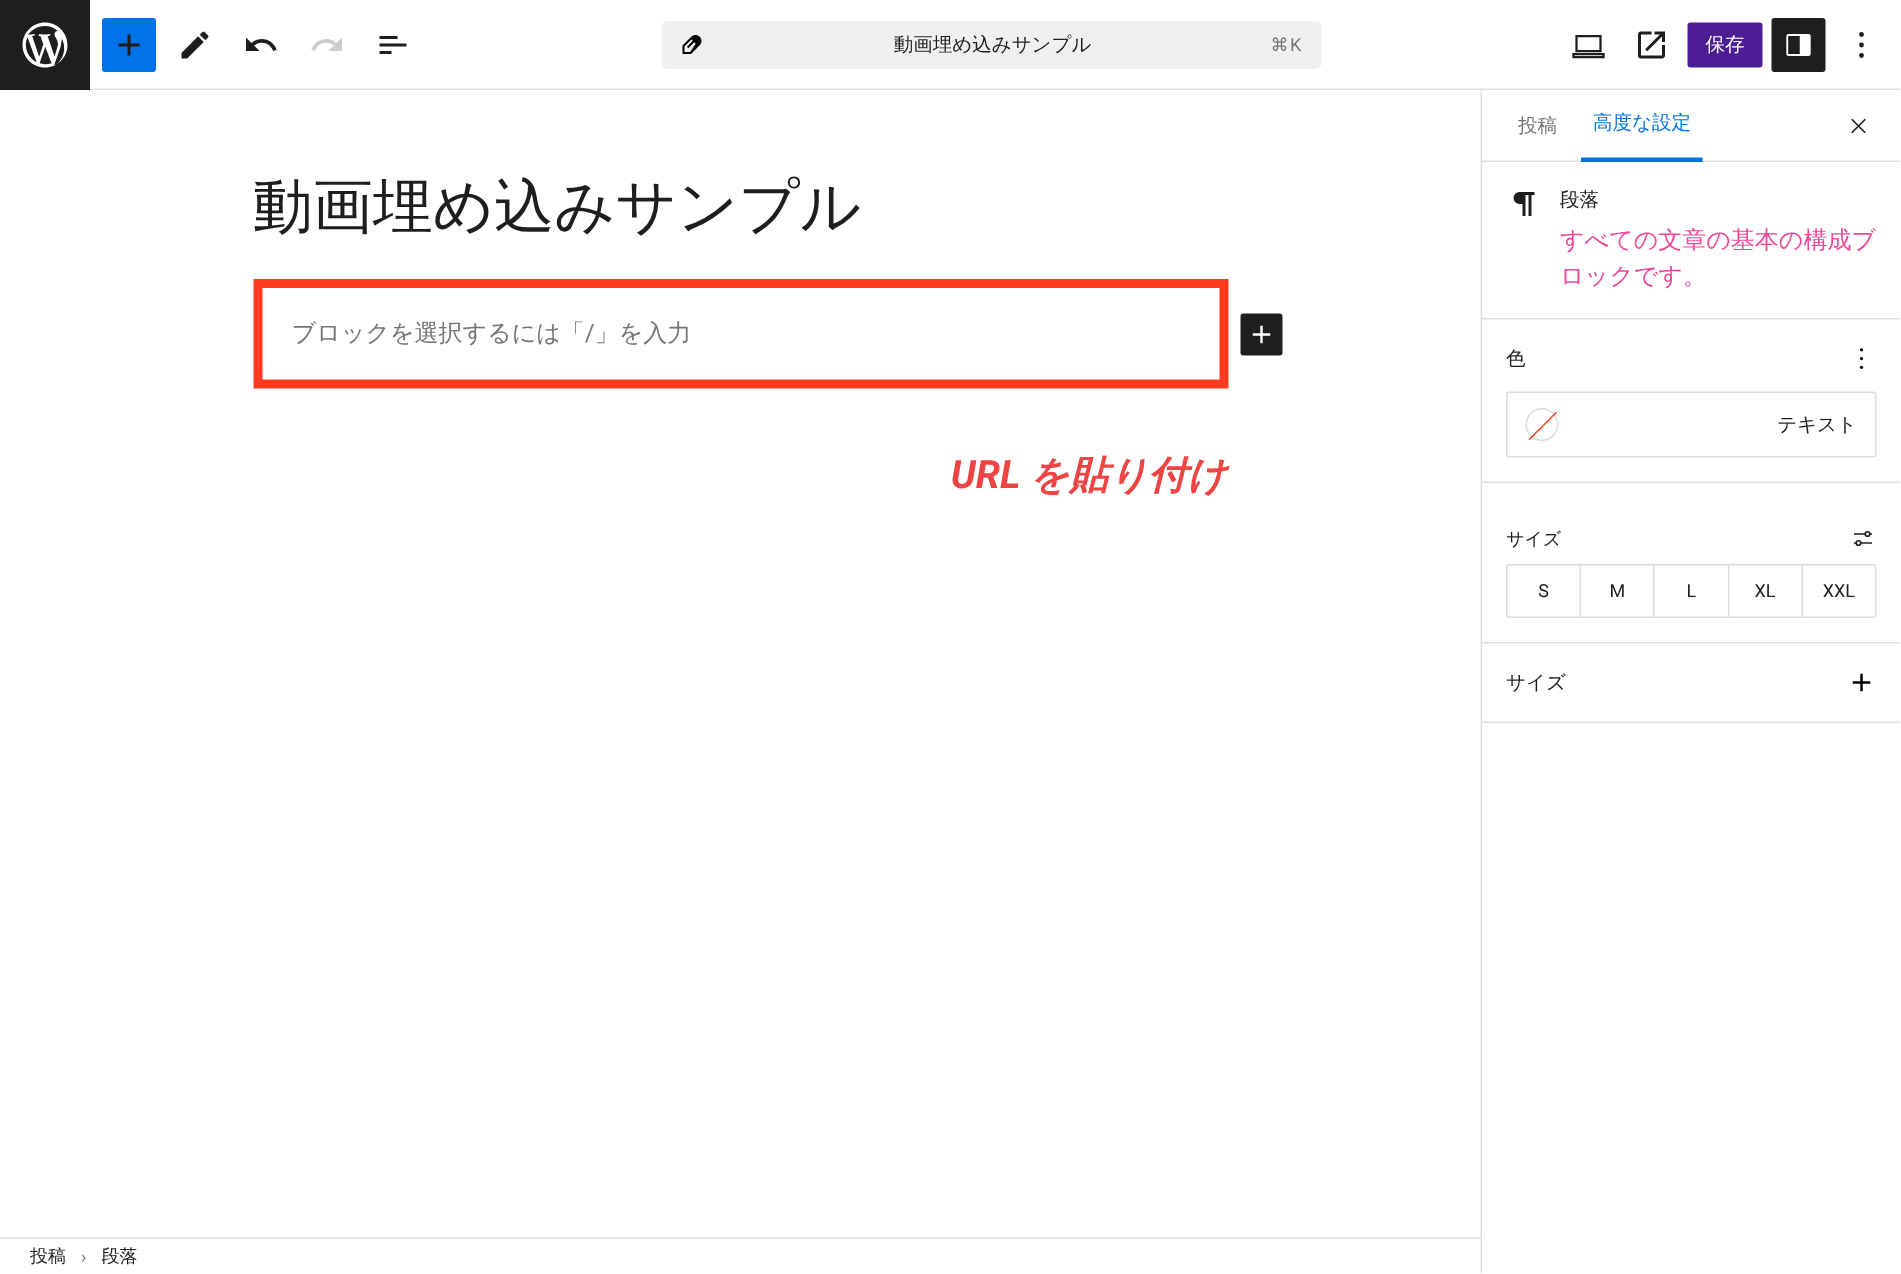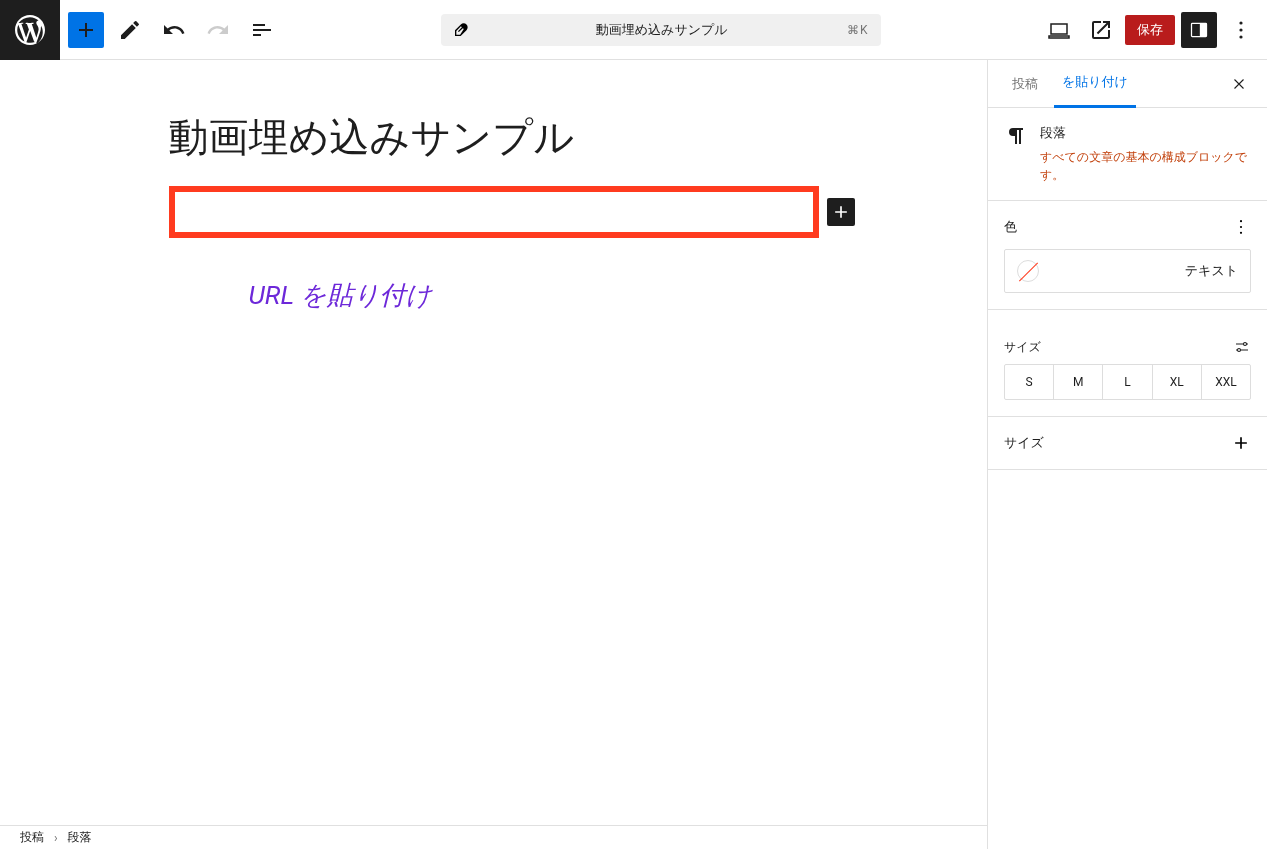--- a/index.html
+++ b/index.html
@@ -17,54 +17,54 @@
 .btn-icon svg { width: 24px; height: 24px; fill: #1e1e1e; }
 .btn-icon.disabled svg { fill: #ccc; }
 
 .header-center { flex: 1; display: flex; justify-content: center; }
 .doc-title-bar { display: flex; align-items: center; background: #f0f0f0; border-radius: 4px; height: 32px; padding: 0 12px; min-width: 440px; position: relative; }
 .doc-title-bar .feather { width: 16px; height: 16px; margin-right: 8px; }
 .doc-title-bar .title-text { flex: 1; text-align: center; font-size: 13px; color: #1e1e1e; }
 .doc-title-bar .shortcut { font-size: 12px; color: #757575; letter-spacing: 1px; }
 
 .toolbar-right { display: flex; align-items: center; gap: 6px; padding: 0 8px; }
-.btn-save { background: #b91c1c; color: #fff; padding: 6px 12px; border: none; border-radius: 2px; font-size: 13px; cursor: pointer; }
+.btn-save { background: #4c1d95; color: #fff; padding: 6px 12px; border: none; border-radius: 2px; font-size: 13px; cursor: pointer; }
 .btn-sidebar-toggle { background: #1e1e1e; width: 36px; height: 36px; display:flex; align-items:center; justify-content:center; border-radius:2px; cursor:pointer;}
 .btn-sidebar-toggle svg { fill:#fff; width:20px; height:20px;}
 
 
 .main { flex: 1; display: flex; min-height: 0; }
 .editor-wrap { flex: 1; display:flex; flex-direction:column; }
 .editor { flex: 1; overflow: auto; padding: 50px 0 0 0; }
 .editor-inner { max-width: 650px; margin: 0 auto; position: relative; }
 .post-title { font-family: "Noto Serif", Georgia, serif; font-size: 40px; font-weight: 400; color: #1e1e1e; padding: 0 0 20px 0; line-height:1.3; }
 
 .block-area { position: relative; border: 6px solid #ff3b1f; padding: 20px 20px; margin-top: 4px; }
 .block-placeholder { color: #757575; font-size: 16px; }
 .block-add-btn { position: absolute; right: -42px; top: 50%; transform: translateY(-50%); width: 28px; height: 28px; background: #1e1e1e; border-radius: 2px; display:flex; align-items:center; justify-content:center; cursor:pointer;}
 .block-add-btn svg { fill:#fff; width:20px; height:20px; }
 
-.annotation { color: #6d28d9; font-size: 26px; font-weight: 400; margin-top: 40px; padding-left: 80px; font-style: italic; }
+.annotation { color: #ef4444; font-size: 26px; font-weight: 700; margin-top: 40px; padding-left: 80px; font-style: italic; text-align: right; }
 
 
 .breadcrumb { height: 24px; border-top: 1px solid #e0e0e0; display: flex; align-items: center; padding: 0 20px; font-size: 12px; color: #1e1e1e; gap: 10px; }
 .breadcrumb .sep { color: #757575; }
 
 
 .sidebar { width: 280px; border-left: 1px solid #e0e0e0; display: flex; flex-direction: column; overflow-y:auto; }
 .tabs { display: flex; align-items: center; border-bottom: 1px solid #e0e0e0; height: 48px; padding: 0 16px; position:relative;}
 .tab { padding: 0 8px; height: 48px; display: flex; align-items: center; font-size: 13px; cursor: pointer; color:#757575; margin-right:8px;}
 .tab.active { color: #0073e6; border-bottom: 3px solid #0073e6; font-weight:500;}
 .tabs .close { margin-left: auto; cursor:pointer; width:24px; height:24px; display:flex; align-items:center; justify-content:center;}
 
 .panel-section { padding: 16px; border-bottom: 1px solid #e0e0e0; }
 .block-info { display: flex; gap: 12px; }
 .block-info .bi-icon { width: 24px; flex-shrink:0; }
 .block-info .bi-label { font-size: 13px; font-weight: 500; margin-bottom: 6px;}
-.block-info .bi-desc { font-size: 12px; color: #c2410c; line-height:1.5; }
+.block-info .bi-desc { font-size: 16px; color: #ec4899; line-height:1.5; }
 
 .section-header { display: flex; align-items: center; justify-content: space-between; font-size: 13px; }
 .section-header .dots { cursor:pointer; }
 
 .color-box { border: 1px solid #ddd; border-radius: 2px; margin-top: 12px; }
 .color-row { display: flex; align-items: center; padding: 10px 12px; gap: 10px; font-size: 13px; cursor:pointer;justify-content:space-between;}
 .color-row + .color-row { border-top: 1px solid #ddd; }
 .swatch { width: 22px; height: 22px; border-radius: 50%; border: 1px solid #ddd; position: relative; background:#fff; }
 .swatch::after { content:""; position:absolute; left:50%; top:-2px; width:1px; height:26px; background:#ff3b1f; transform:rotate(45deg); transform-origin:center; }
 
@@ -154,40 +154,41 @@
       </button>
     </div>
   </div>
 
   <div class="main">
     <div class="editor-wrap">
       <div class="editor">
         <div class="editor-inner">
           <div class="post-title">動画埋め込みサンプル</div>
           <div class="block-area">
+            <div class="block-placeholder">ブロックを選択するには「/」を入力</div>
             <div class="block-add-btn">
               <svg viewBox="0 0 24 24">
                   <path d="M11 5v6H5v2h6v6h2v-6h6v-2h-6V5z"></path>
                 </svg>
             </div>
           </div>
           <div class="annotation">URL を貼り付け</div>
         </div>
       </div>
       <div class="breadcrumb">
         <span>投稿</span>
         <span class="sep">›</span>
         <span>段落</span>
       </div>
     </div>
 
     <div class="sidebar">
       <div class="tabs">
         <div class="tab">投稿</div>
-        <div class="tab active">を貼り付け</div>
+        <div class="tab active">高度な設定</div>
         <div class="close">
           <svg viewBox="0 0 24 24" width="18" height="18">
               <path d="M6 6l12 12M6 18L18 6" stroke="#1e1e1e" stroke-width="1.5"></path>
             </svg>
         </div>
       </div>
 
       <div class="panel-section">
         <div class="block-info">
           <div class="bi-icon">

